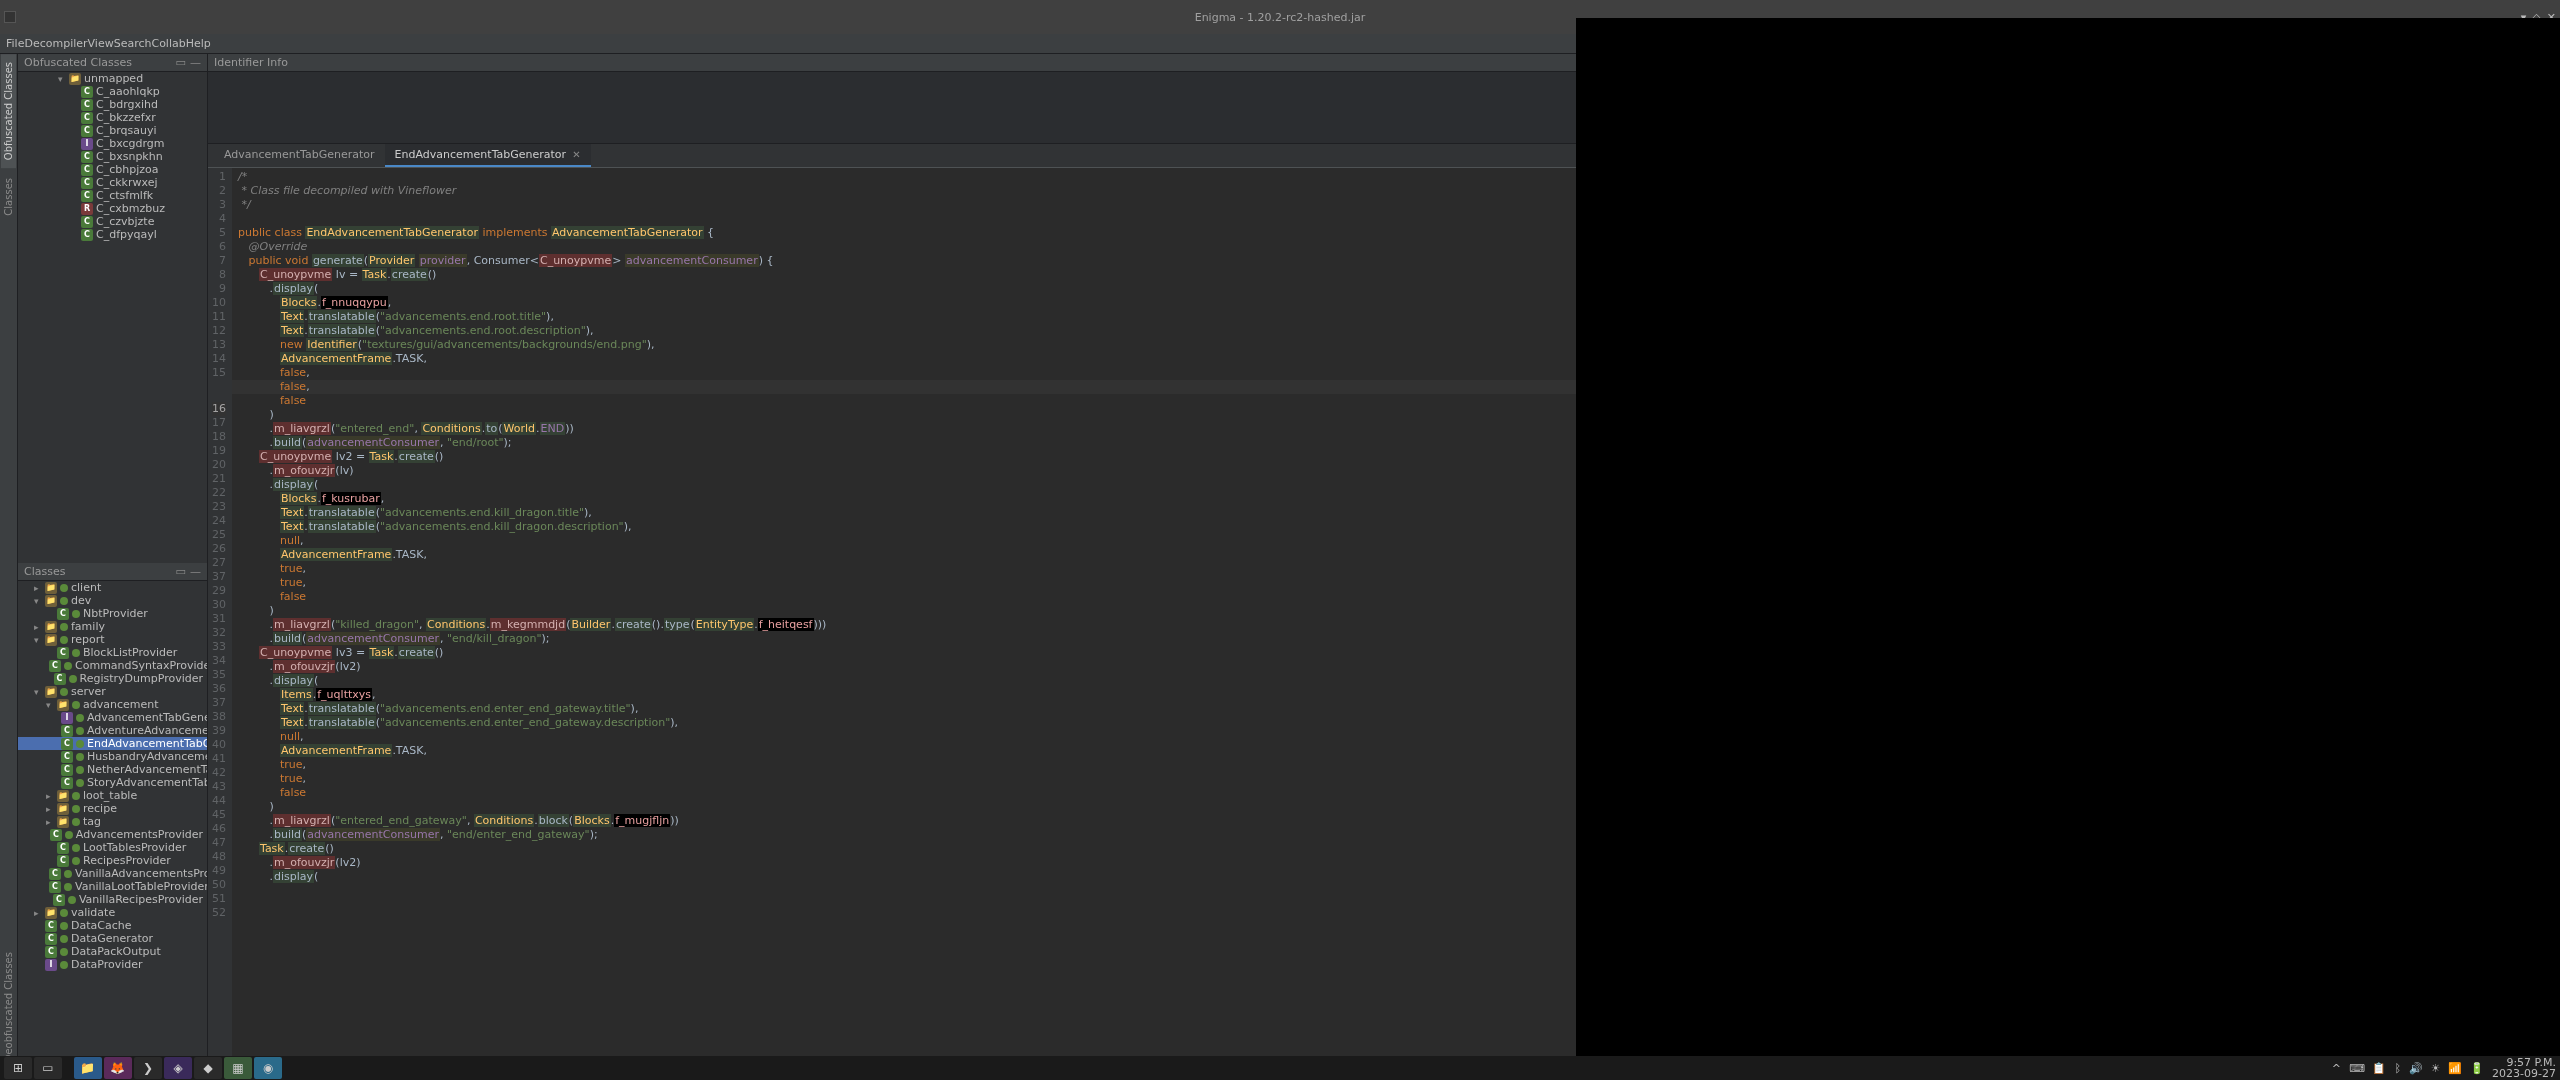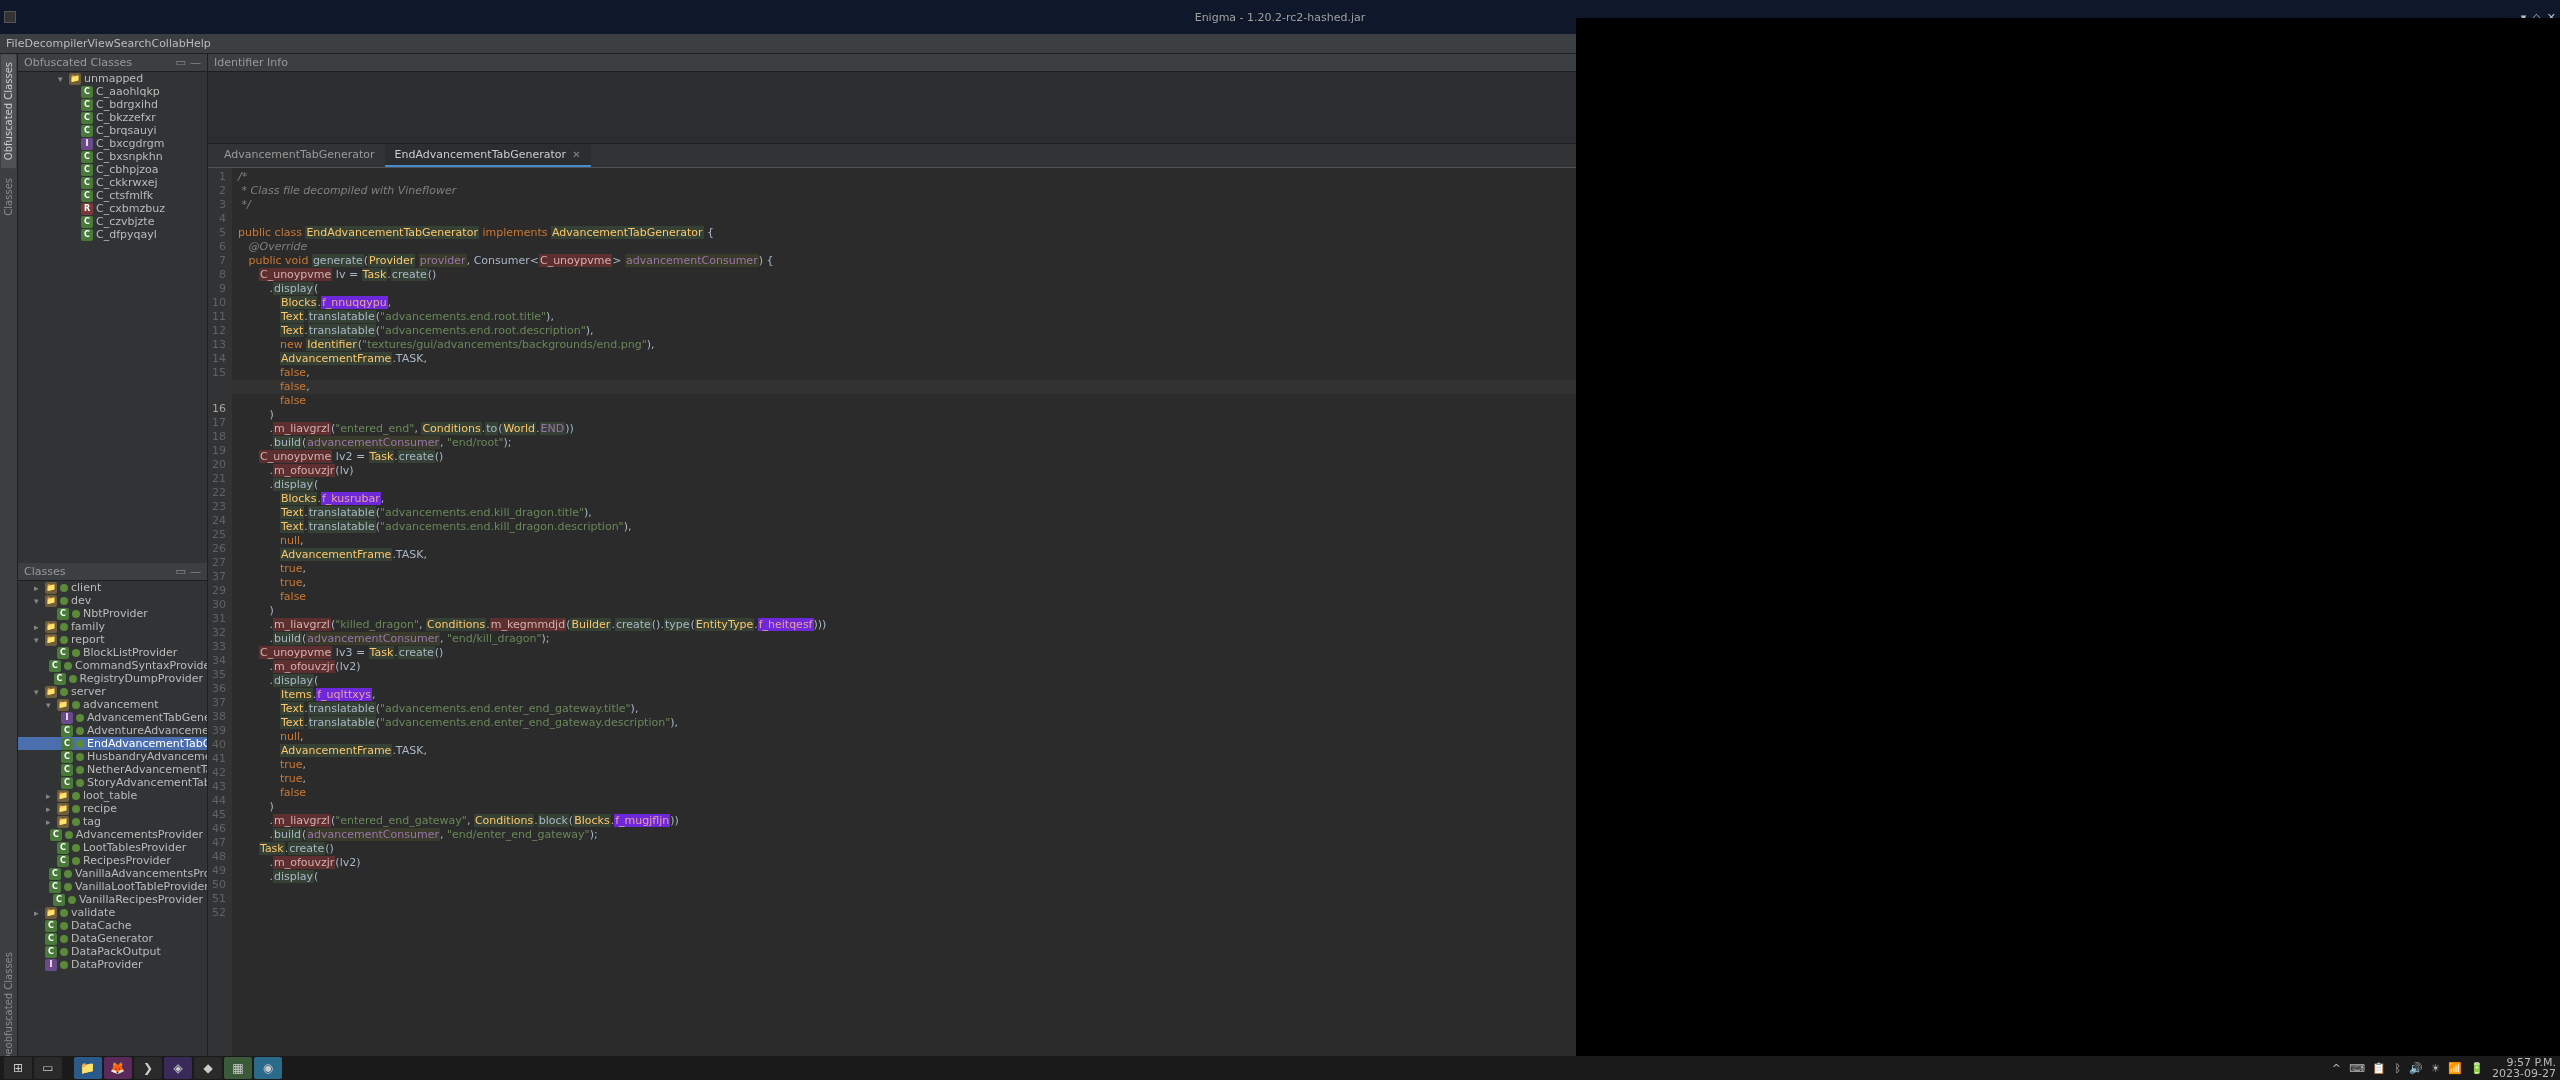--- a/index.html
+++ b/index.html
@@ -1,17 +1,17 @@
 <!DOCTYPE html>
 <html><head>
 <meta charset="utf-8">
 <style>
 * { margin: 0; padding: 0; box-sizing: border-box; font-family: "DejaVu Sans", sans-serif; font-size: 11px; }
 body { background: #2b2d30; color: #bcbec4; overflow: hidden; }
-.titlebar { background: #0f172a; height: 34px; display: flex; align-items: center; justify-content: center; position: relative; color: #a0a0a0; }
+.titlebar { background: #404040; height: 34px; display: flex; align-items: center; justify-content: center; position: relative; color: #a0a0a0; }
 .titlebar .icon { position: absolute; left: 4px; width: 12px; height: 12px; background: #333; border: 1px solid #555; }
 .titlebar .winbtns { position: absolute; right: 4px; display: flex; gap: 6px; color: #bbb; }
 .titlebar .winbtns span { cursor: pointer; }
 .menubar { background: #3c3f41; height: 20px; display: flex; align-items: center; padding: 0 6px; gap: 0; color: #bbbbbb; border-bottom: 1px solid #1e1f22; }
 .menubar span { cursor: pointer; }
 .main { display: flex; height: calc(100vh - 18px - 20px - 24px); }
 .leftrail, .rightrail { width: 18px; background: #3c3f41; display: flex; flex-direction: column; align-items: center; color: #8a8a8a; border-right: 1px solid #1e1f22; }
 .rightrail { border-left: 1px solid #1e1f22; border-right: none; }
 .railtab { writing-mode: vertical-rl; transform: rotate(180deg); padding: 8px 2px; font-size: 10px; cursor: pointer; margin-bottom:2px; }
 .railtab.active { background: #4e5254; color: #ccc; }
@@ -42,21 +42,21 @@
 .code .line { padding: 0 6px; }
 .code .line.hl { background: #323232; }
 .c-comment { color: #808080; font-style: italic; }
 .c-kw { color: #cc7832; }
 .c-cls { background: #344134; color: #ffc66d; padding: 0 1px; }
 .c-mth { background: #344134; color: #a9b7c6; padding: 0 1px; }
 .c-mthred { background: #5e2f2f; color: #d4b0b0; padding: 0 1px; }
 .c-var { background: #3a3a2a; color: #9876aa; padding: 0 1px; }
 .c-str { color: #6a8759; }
 .c-fld { color: #cc7832; }
-.c-fldred { background: #6d28d9; color: #e8a0a0; padding: 0 1px; }
+.c-fldred { background: #000000; color: #e8a0a0; padding: 0 1px; }
 .c-enum { background: #344134; color: #9876aa; padding:0 1px;}
 .rightpanel { width: 170px; background: #313335; display: flex; flex-direction: column; border-left: 1px solid #1e1f22; }
 .collab { display: flex; flex-direction: column; }
 .collab .status { padding: 4px 6px; color: #999; font-size: 10px; }
 .collab button { background: #3c3f41; border: 1px solid #5e6060; color: #bbb; padding: 3px; margin: 2px 4px; cursor: pointer; font-size: 10px; }
 .inh-tree { flex:1; padding: 2px; font-size:10px; color:#bbb; overflow:hidden; }
 .inh-tree .item { display:flex; align-items:center; gap:3px; height:13px; white-space:nowrap; }
 .disconnected { text-align: right; padding: 2px 6px; color: #777; font-size: 10px; border-top:1px solid #1e1f22; background:#313335; height:16px; }
 .hgrip { height: 6px; background: #3c3f41; cursor: row-resize; display:flex; justify-content:center; align-items:center; }
 .hgrip::after { content:"⋯⋯"; color:#666; font-size:8px; }

